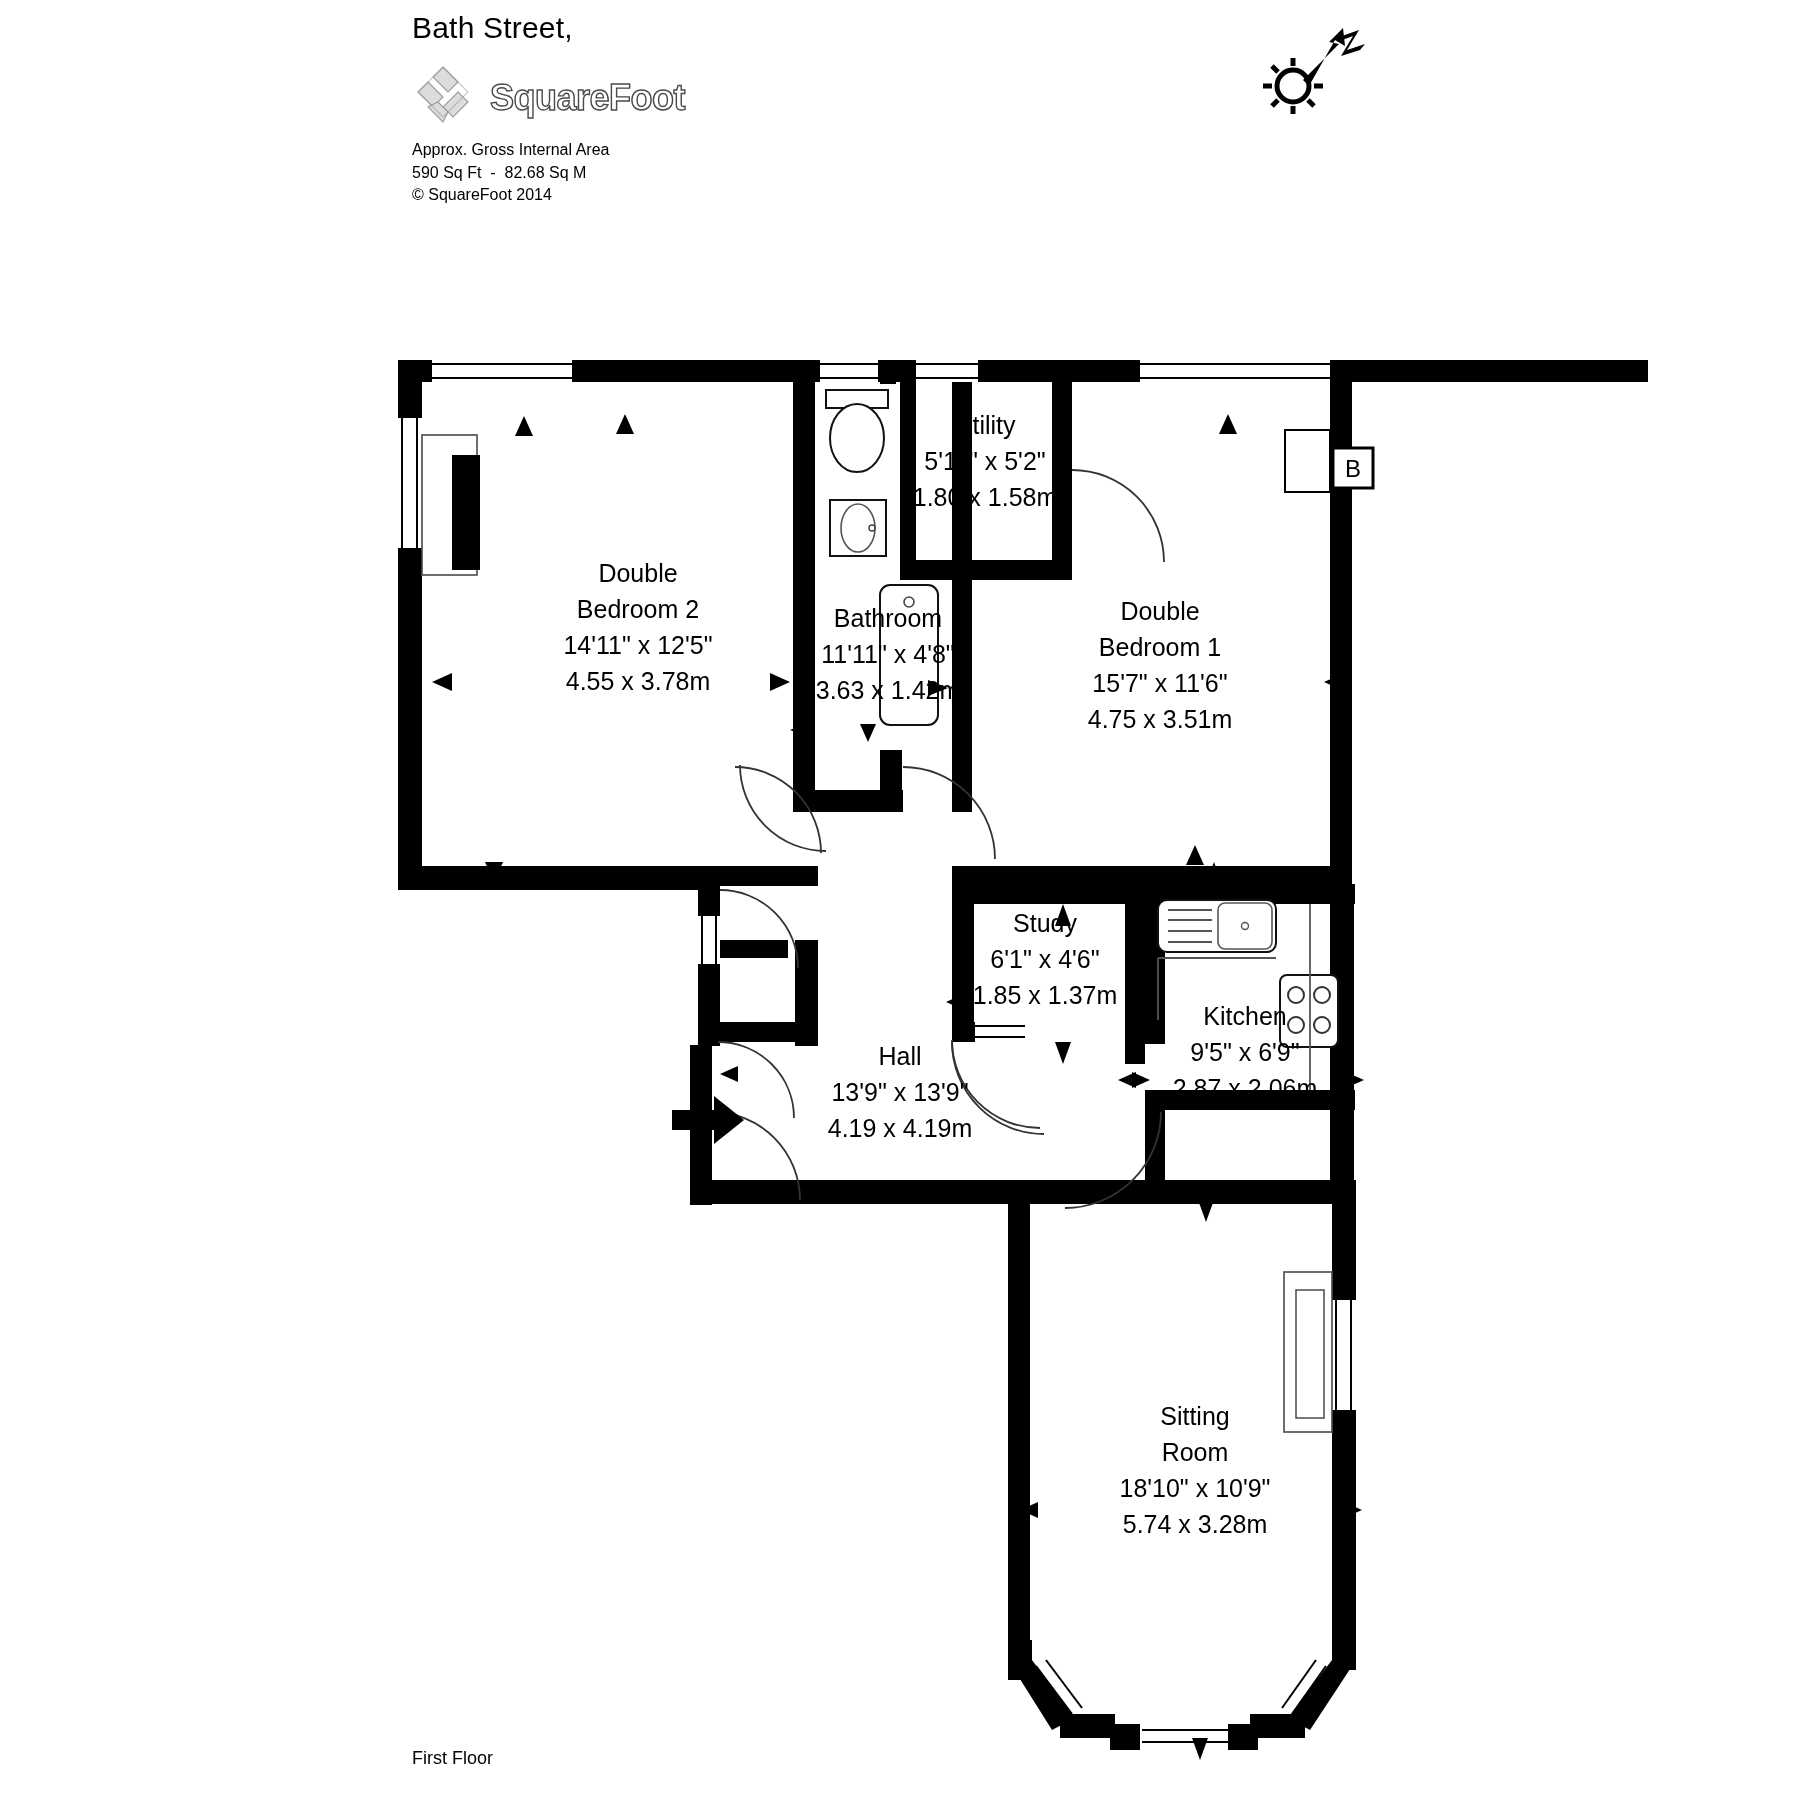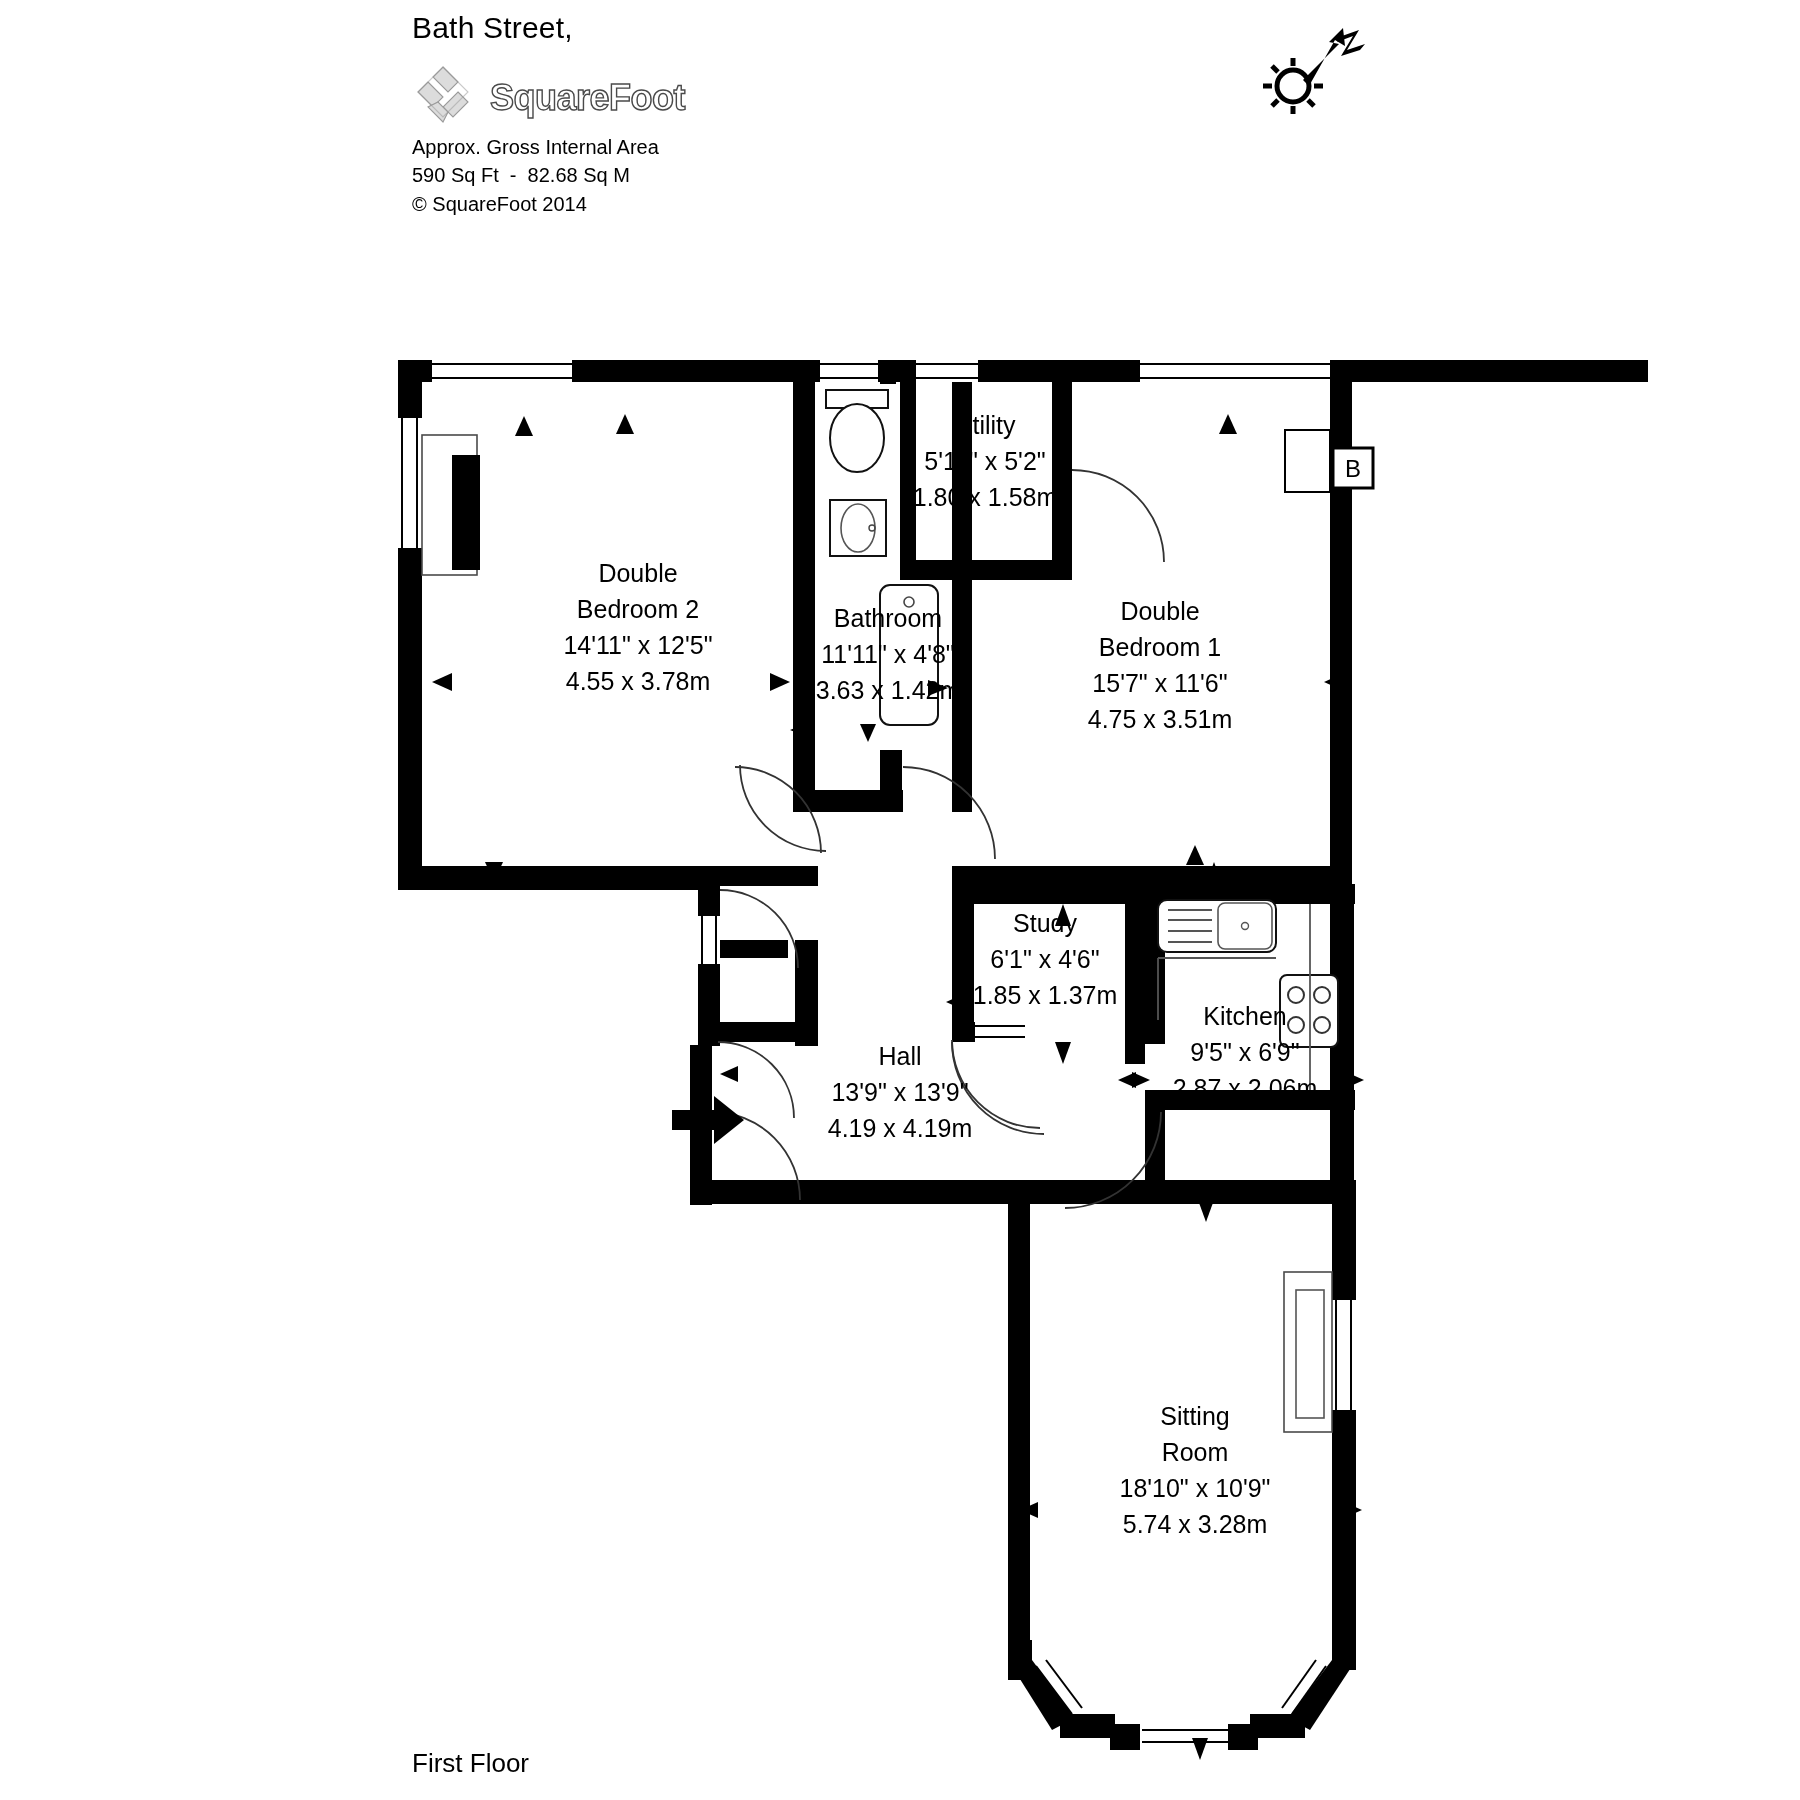--- a/index.html
+++ b/index.html
@@ -48,41 +48,41 @@
     left: 78px;
     top: 12px;
     font-size: 36px;
     font-weight: bold;
     letter-spacing: -0.5px;
     color: #ffffff;
     -webkit-text-stroke: 1.4px #4a4a4a;
     text-shadow: 0 0 0 #888;
   }
   #meta {
-    margin-top: 6px;
-    font-size: 20px;
+    margin-top: 12px;
+    font-size: 16px;
     line-height: 1.42;
   }
   #meta div { white-space: pre; }
 
   
   #compass {
     position: absolute;
     left: 1255px;
     top: 6px;
     width: 130px;
     height: 120px;
   }
 
   
   #floor-caption {
     position: absolute;
     left: 412px;
     top: 1748px;
-    font-size: 26px;
+    font-size: 18px;
   }
 
   
   #plan {
     position: absolute;
     left: 0px;
     top: 0px;
     width: 1800px;
     height: 1800px;
   }

